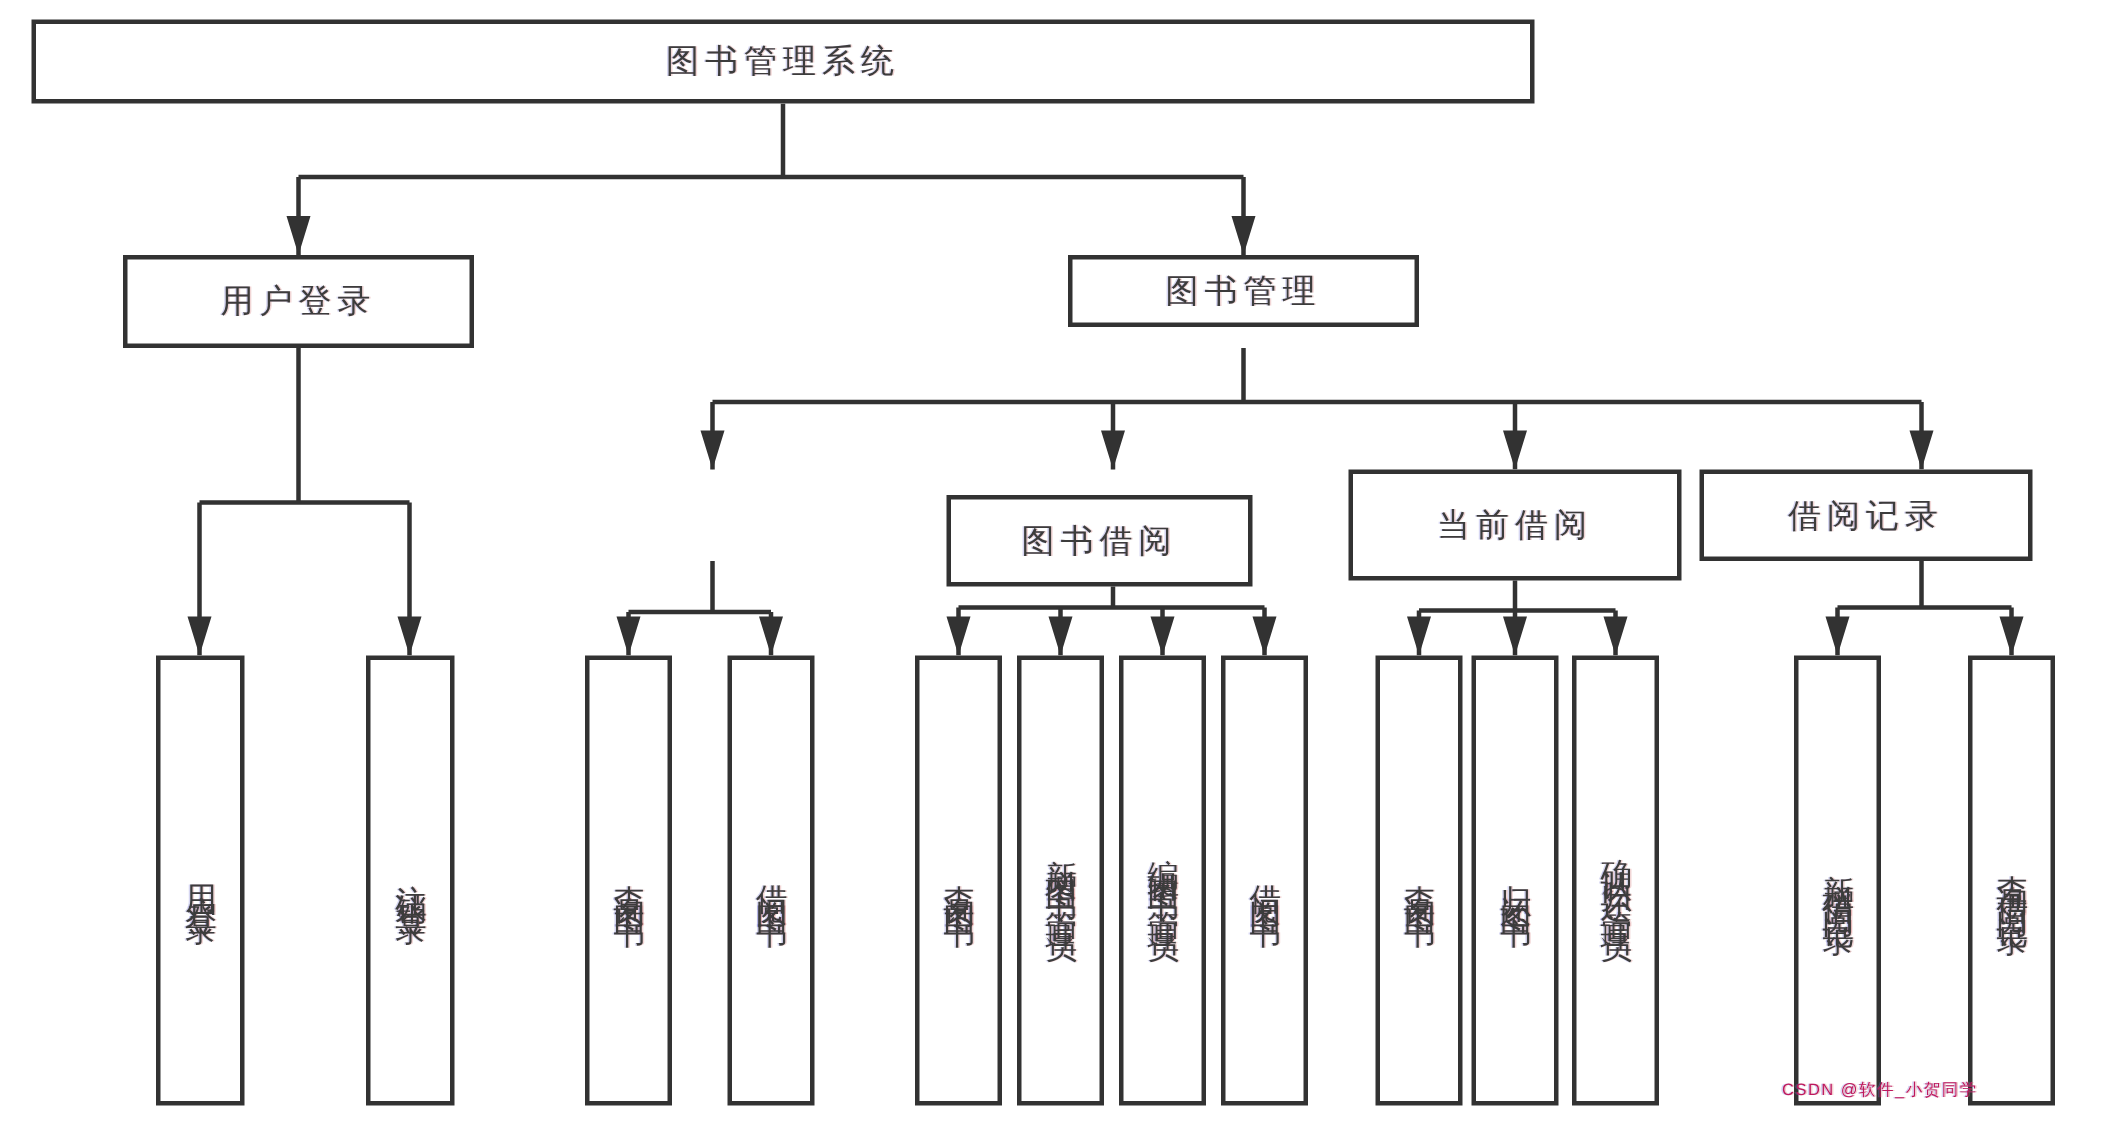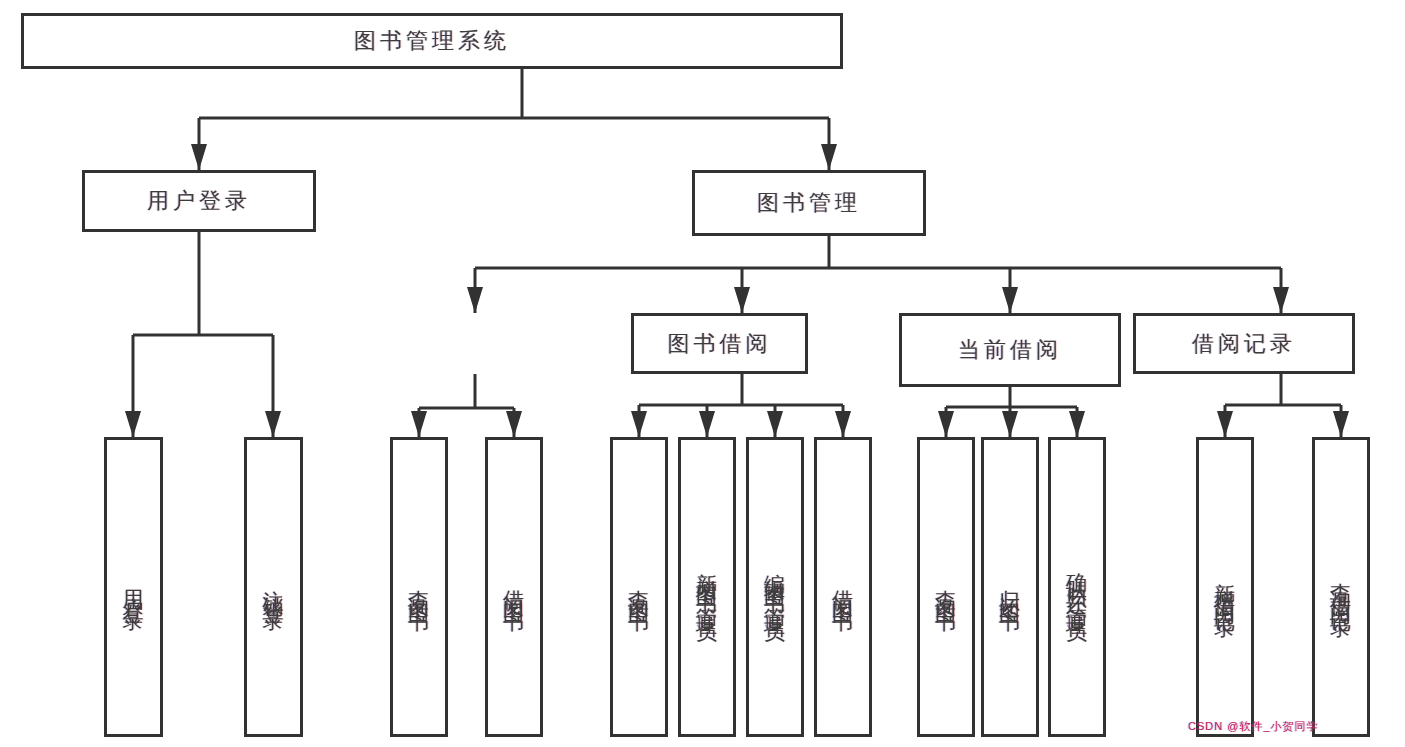--- a/index.html
+++ b/index.html
@@ -72,32 +72,32 @@
          M1002,287 L1018,287 L1010,313 Z M1273,287 L1289,287 L1281,313 Z
          M125,411 L141,411 L133,437 Z M265,411 L281,411 L273,437 Z
          M411,411 L427,411 L419,437 Z M506,411 L522,411 L514,437 Z
          M631,411 L647,411 L639,437 Z M699,411 L715,411 L707,437 Z
          M767,411 L783,411 L775,437 Z M835,411 L851,411 L843,437 Z
          M938,411 L954,411 L946,437 Z M1002,411 L1018,411 L1010,437 Z
          M1069,411 L1085,411 L1077,437 Z
          M1217,411 L1233,411 L1225,437 Z M1333,411 L1349,411 L1341,437 Z"></path>
   </svg>
 
-  <div class="box hbox" style="left:21px;top:13px;width:822px;height:56px">
+  <div class="box hbox" style="left:21px;top:13px;width:1002px;height:56px">
     <span>图书管理系统</span>
   </div>
 
   <div class="box hbox" style="left:82px;top:170px;width:234px;height:62px">
     <span>用户登录</span>
   </div>
-  <div class="box hbox" style="left:692px;top:170px;width:234px;height:66px">
+  <div class="box hbox" style="left:712px;top:170px;width:234px;height:48px">
     <span>图书管理</span>
   </div>
 
-  <div class="box hbox" style="left:631px;top:313px;width:177px;height:61px">
+  <div class="box hbox" style="left:631px;top:330px;width:204px;height:61px">
     <span>图书借阅</span>
   </div>
   <div class="box hbox" style="left:899px;top:313px;width:222px;height:74px">
     <span>当前借阅</span>
   </div>
   <div class="box hbox" style="left:1133px;top:313px;width:222px;height:61px">
     <span>借阅记录</span>
   </div>
 
   <div class="box vbox" style="left:104px;top:437px;width:59px;height:300px">

